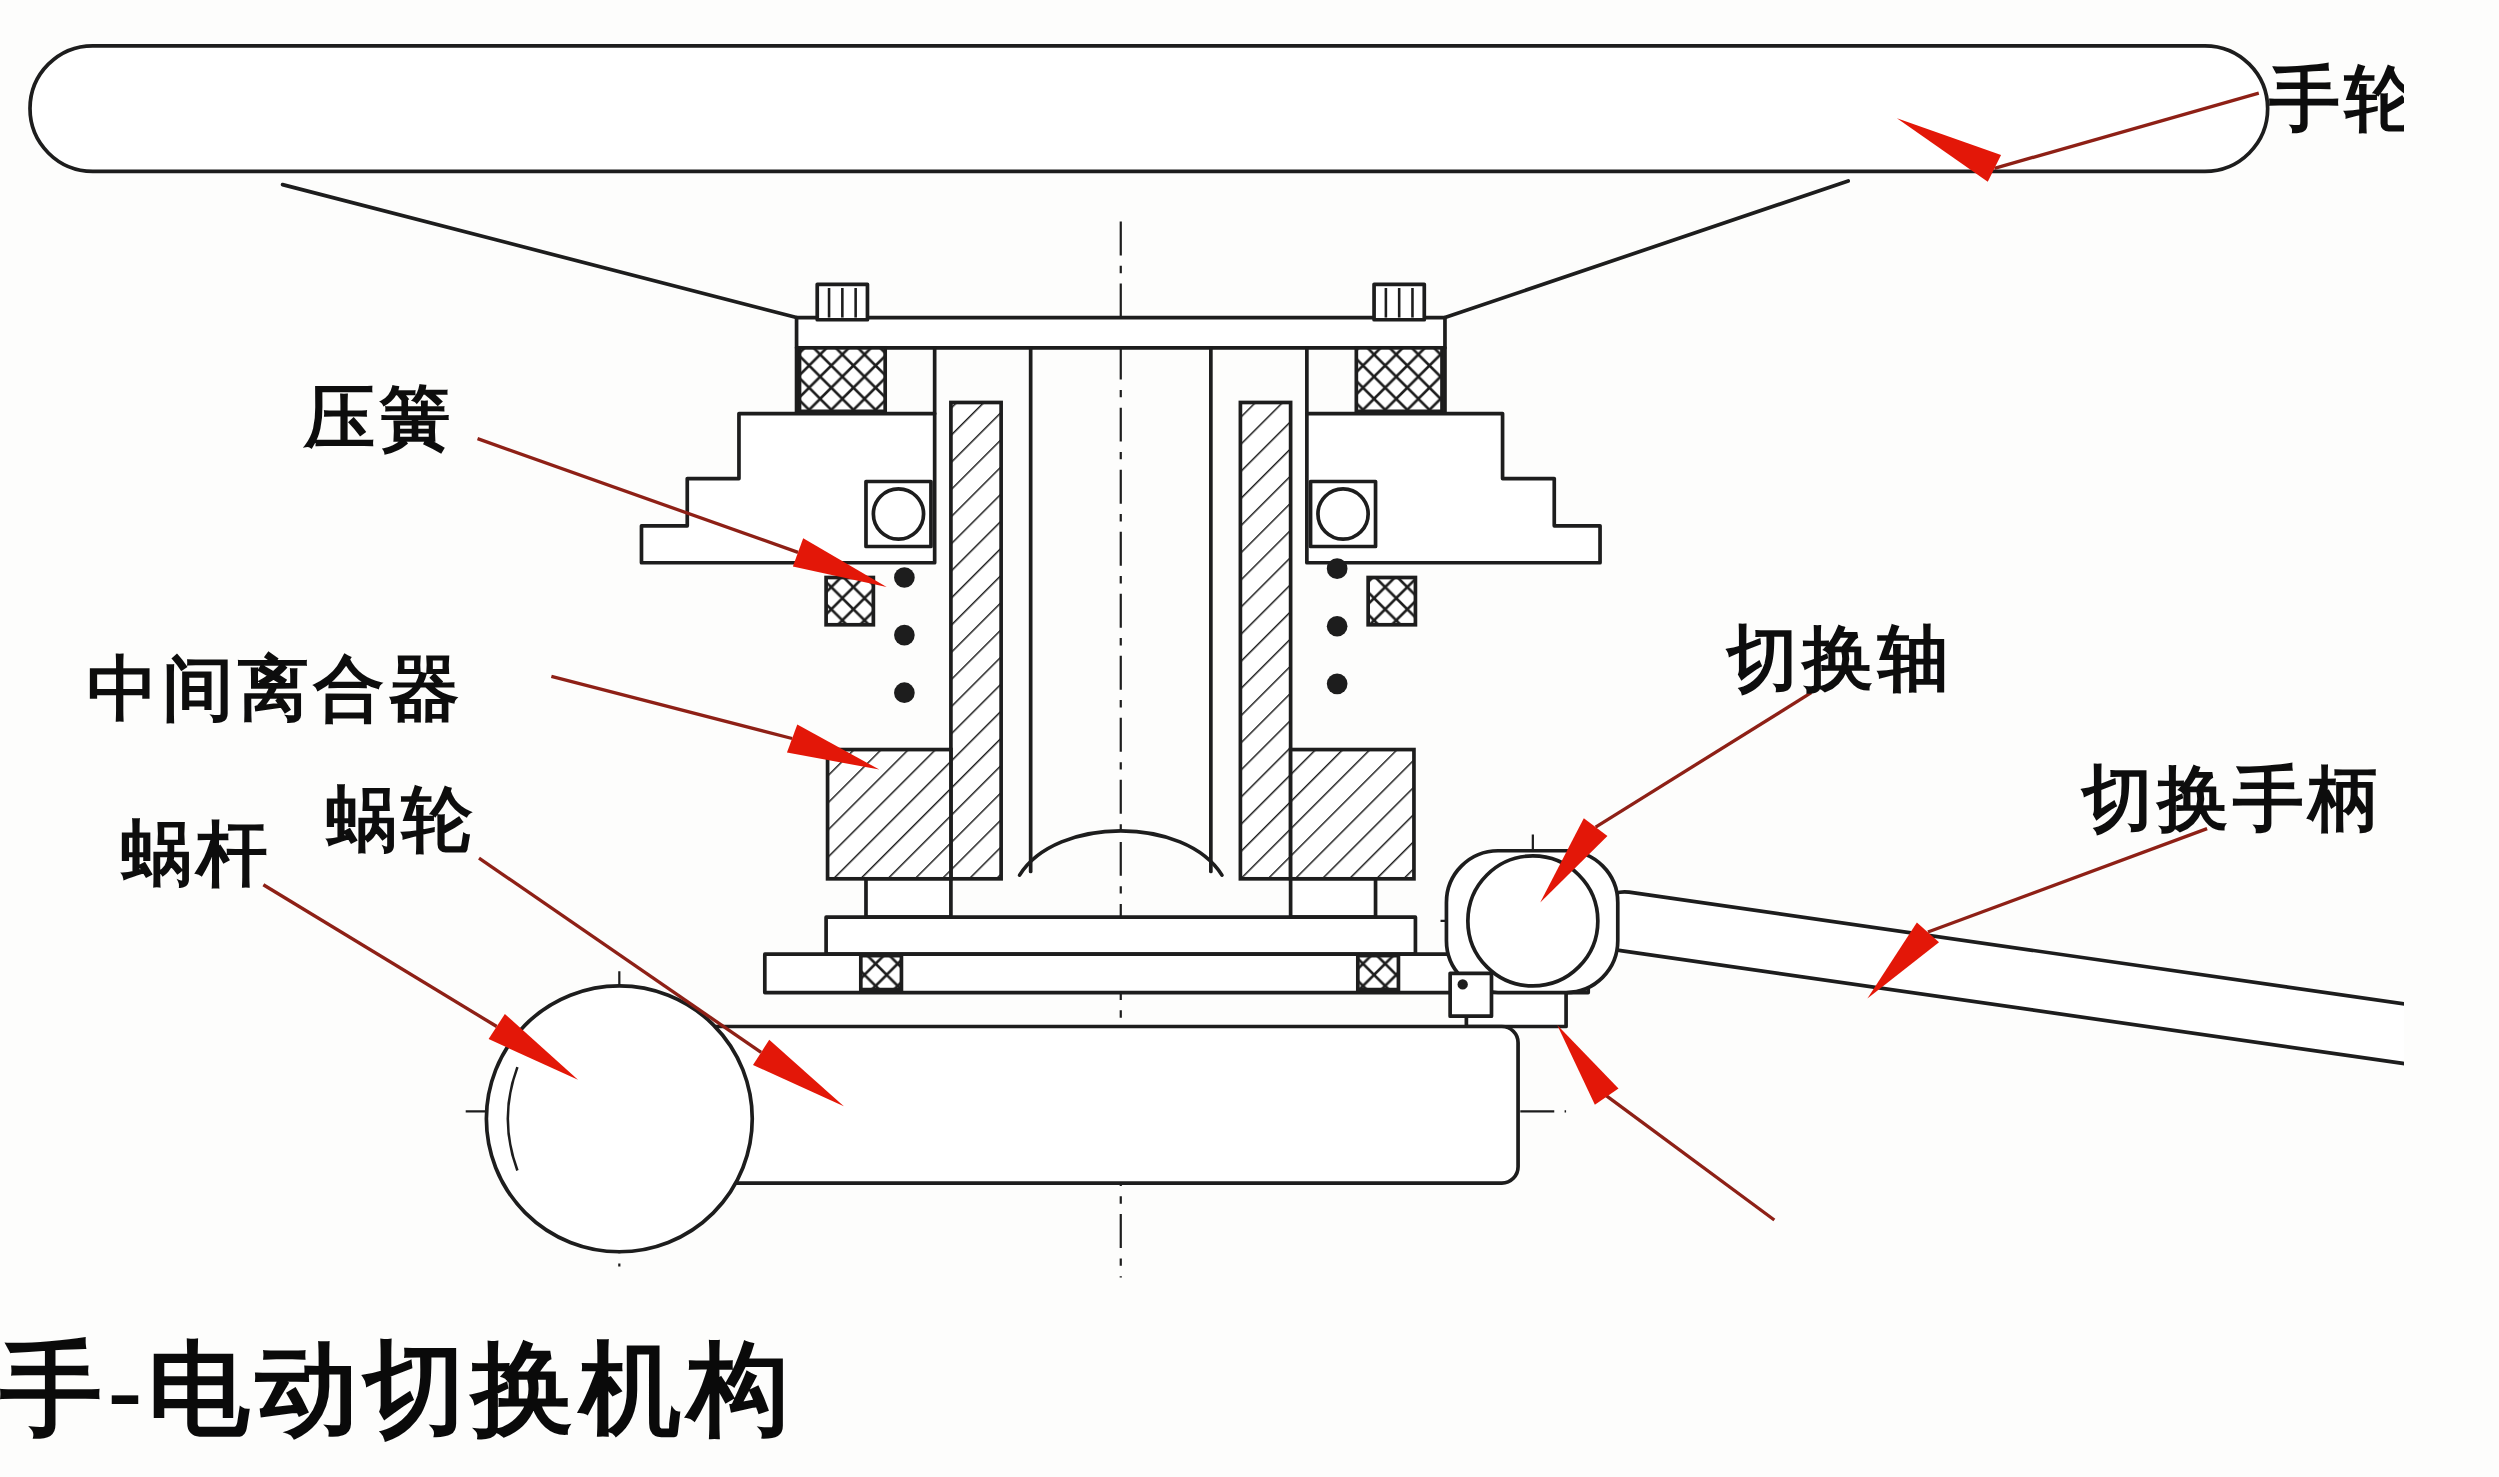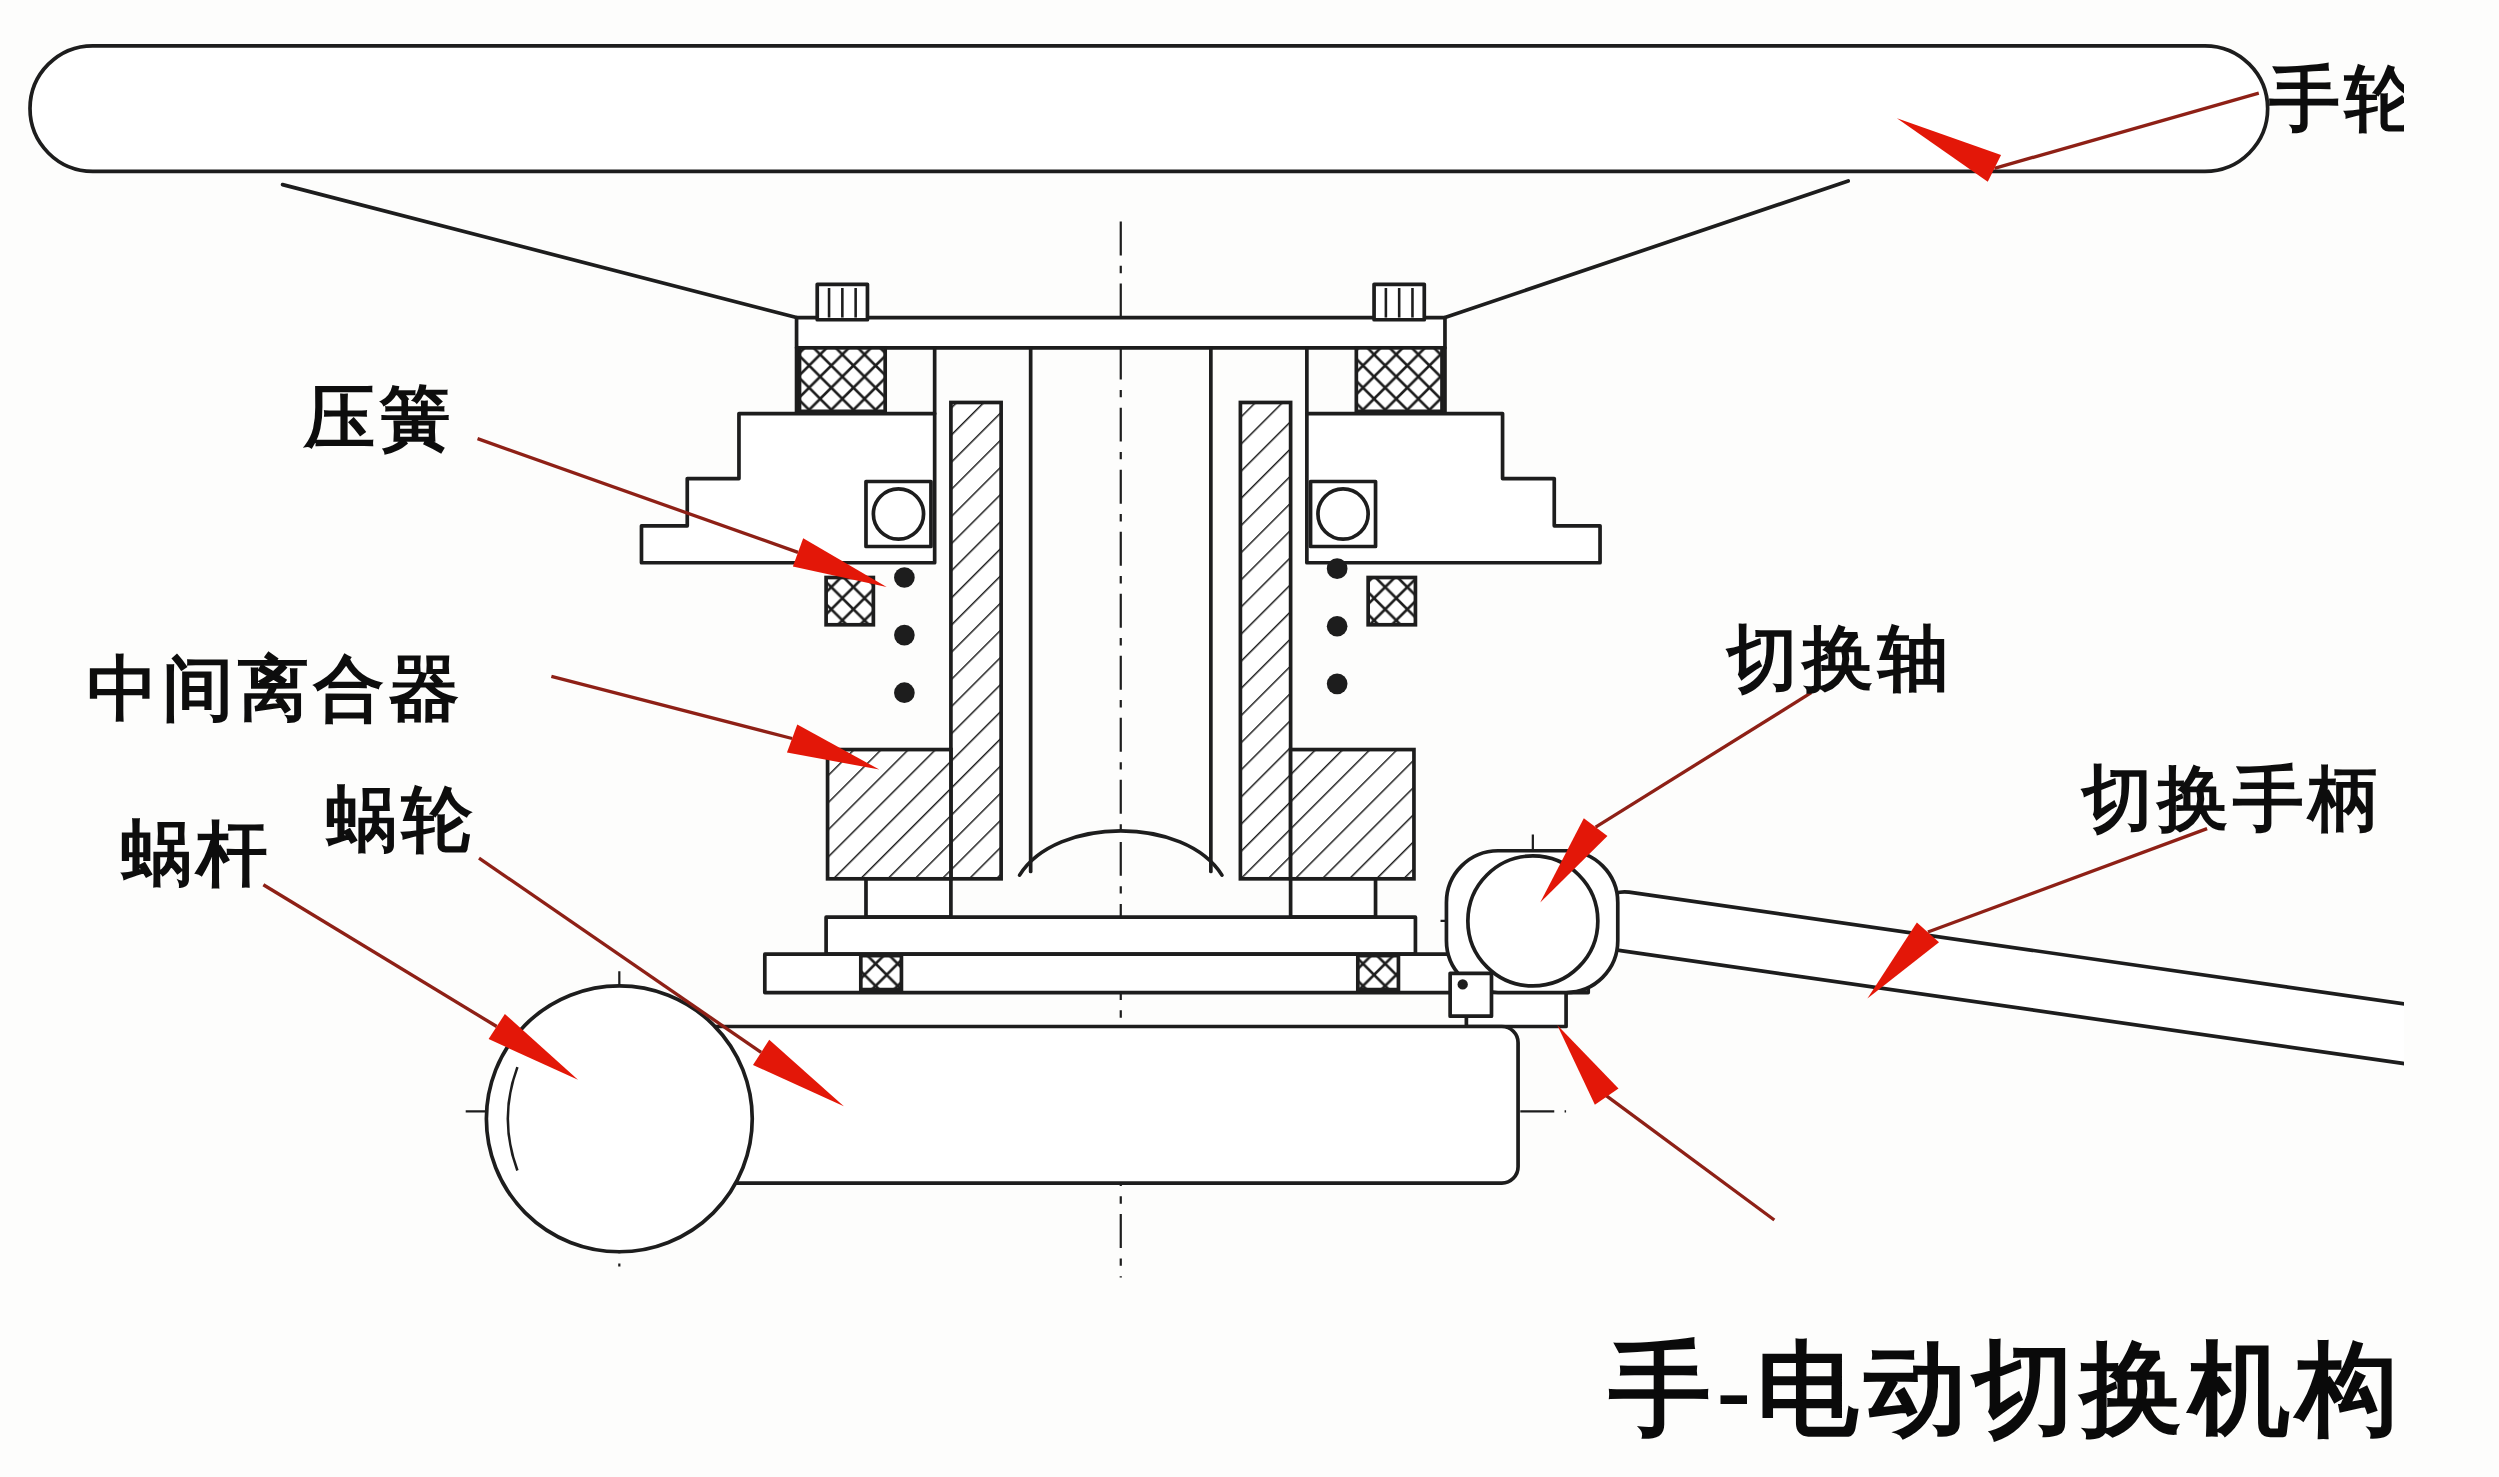--- a/index.html
+++ b/index.html
@@ -15,21 +15,21 @@
   .ln{stroke:var(--line);stroke-width:5;fill:none;stroke-linejoin:round;stroke-linecap:round;}
   .lnf{stroke:var(--line);stroke-width:5;fill:#fff;stroke-linejoin:round;}
   .thin{stroke:var(--line);stroke-width:3.5;fill:none;}
   .dash{stroke:var(--line);stroke-width:3;fill:none;stroke-dasharray:46 14 10 14;}
   .hat{stroke:var(--line);stroke-width:5;fill:url(#hatch);}
   .xhat{stroke:var(--line);stroke-width:5;fill:url(#xhatch);}
   .dot{fill:var(--line);stroke:none;}
   .leader{stroke:var(--leader);stroke-width:4.5;fill:none;}
   .arrow{fill:var(--arrow);stroke:none;}
   .lbl{position:absolute;font-size:71px;color:#0d0d0d;white-space:nowrap;letter-spacing:4.4px;font-weight:600;}
-  .title{position:absolute;left:0;right:0;top:1322px;text-align:right;font-size:102px;font-weight:800;color:#0a0a0a;letter-spacing:5.9px;margin-left:31px;}
+  .title{position:absolute;left:0;right:0;top:1322px;text-align:left;font-size:102px;font-weight:800;color:#0a0a0a;letter-spacing:5.9px;}
 </style>
 </head>
 <body>
 
 <div class="stage">
 
   <svg width="2500" height="1477" viewBox="0 0 3384 2000">
     <defs>
       <pattern id="hatch" width="26" height="26" patternUnits="userSpaceOnUse" patternTransform="rotate(45)">
         <rect width="26" height="26" fill="#fff"></rect>

